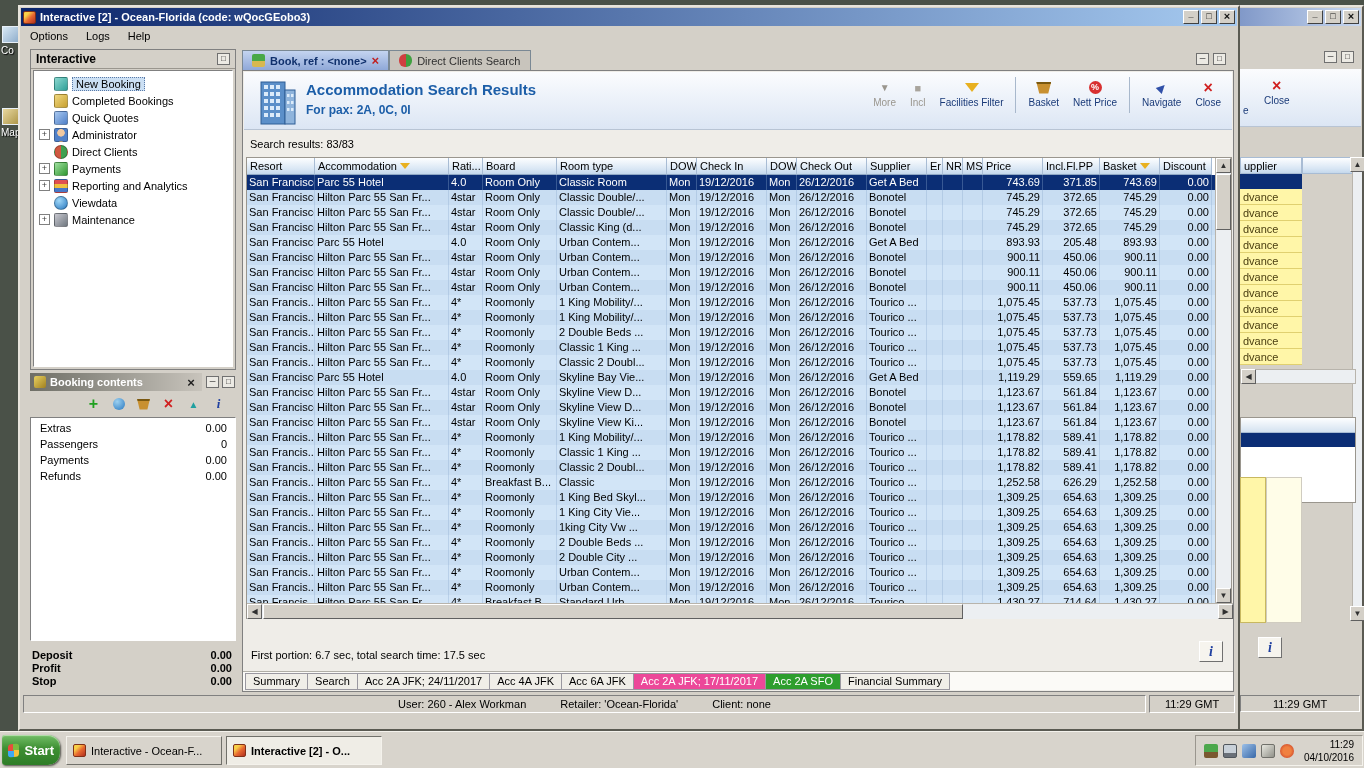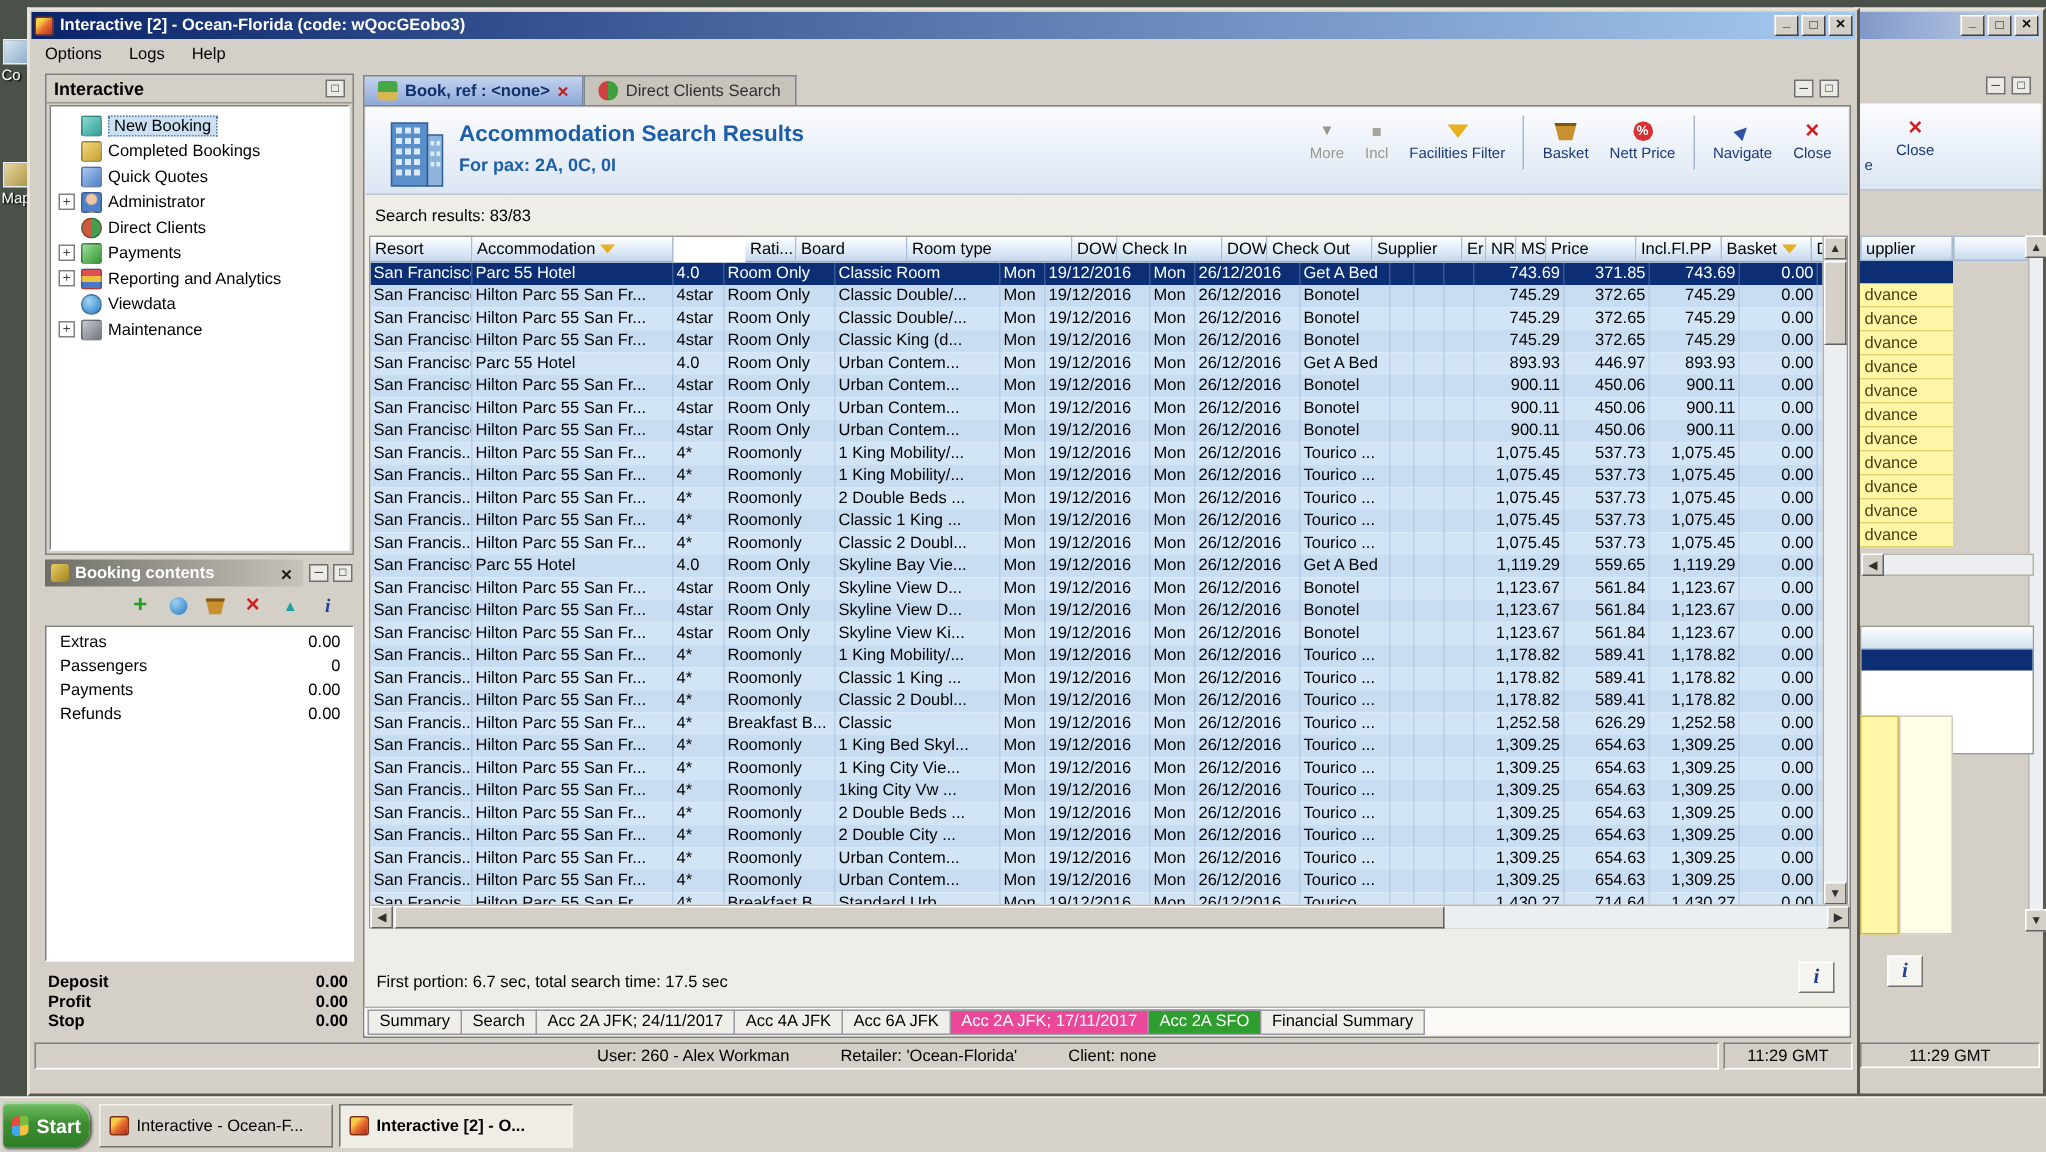--- a/index.html
+++ b/index.html
@@ -448,21 +448,21 @@
 
     <div id="table-wrap">
       <div id="table-header">
           <div class="th" style="width: 68px;">
             <span>Resort</span>
           </div>
           <div class="th" style="width: 134px;">
             <span>Accommodation</span>
             <span class="funnel"></span>
           </div>
-          <div class="th" style="width: 34px; margin-left: 48px;">
+          <div class="th" style="width: 34px;">
             <span>Rati...</span>
           </div>
           <div class="th" style="width: 74px;">
             <span>Board</span>
           </div>
           <div class="th" style="width: 110px;">
             <span>Room type</span>
           </div>
           <div class="th" style="width: 30px;">
             <span>DOW</span>
@@ -587,21 +587,21 @@
             <span class="td" style="width: 110px;">Urban Contem...</span>
             <span class="td" style="width: 30px;">Mon</span>
             <span class="td" style="width: 70px;">19/12/2016</span>
             <span class="td" style="width: 30px;">Mon</span>
             <span class="td" style="width: 70px;">26/12/2016</span>
             <span class="td" style="width: 60px;">Get A Bed</span>
             <span class="td" style="width: 16px;"></span>
             <span class="td" style="width: 20px;"></span>
             <span class="td" style="width: 20px;"></span>
             <span class="td num" style="width: 60px;">893.93</span>
-            <span class="td num" style="width: 57px;">446.97</span>
+            <span class="td num" style="width: 57px;">205.48</span>
             <span class="td num" style="width: 60px;">893.93</span>
             <span class="td num" style="width: 52px;">0.00</span>
           </div>
           <div class="trow alt">
             <span class="td" style="width: 68px;">San Francisco</span>
             <span class="td" style="width: 134px;">Hilton Parc 55 San Fr...</span>
             <span class="td" style="width: 34px;">4star</span>
             <span class="td" style="width: 74px;">Room Only</span>
             <span class="td" style="width: 110px;">Urban Contem...</span>
             <span class="td" style="width: 30px;">Mon</span>
@@ -1099,13 +1099,26 @@
   <div id="task-buttons">
       <div class="task-btn">
         <span class="app-ic"></span>
         <span class="task-lb">Interactive - Ocean-F...</span>
       </div>
       <div class="task-btn active">
         <span class="app-ic"></span>
         <span class="task-lb">Interactive [2] - O...</span>
       </div>
     </div>
+  <div id="tray">
+    <span id="tray-icons" style="display:flex;gap:5px;">
+        <span class="tri tray-plant-icon"></span>
+        <span class="tri tray-display-icon"></span>
+        <span class="tri tray-network-icon"></span>
+        <span class="tri tray-volume-icon"></span>
+        <span class="tri tray-alert-icon"></span>
+      </span>
+    <div id="clock">
+      <div>11:29</div>
+      <div>04/10/2016</div>
+    </div>
+  </div>
 </div>
 
 </body></html>

